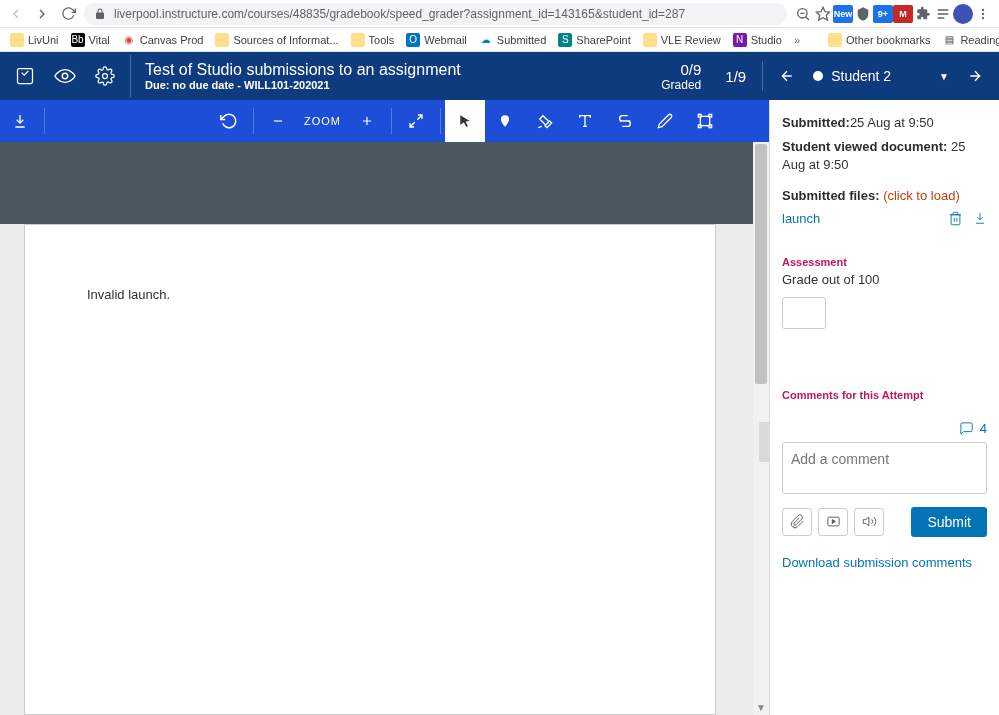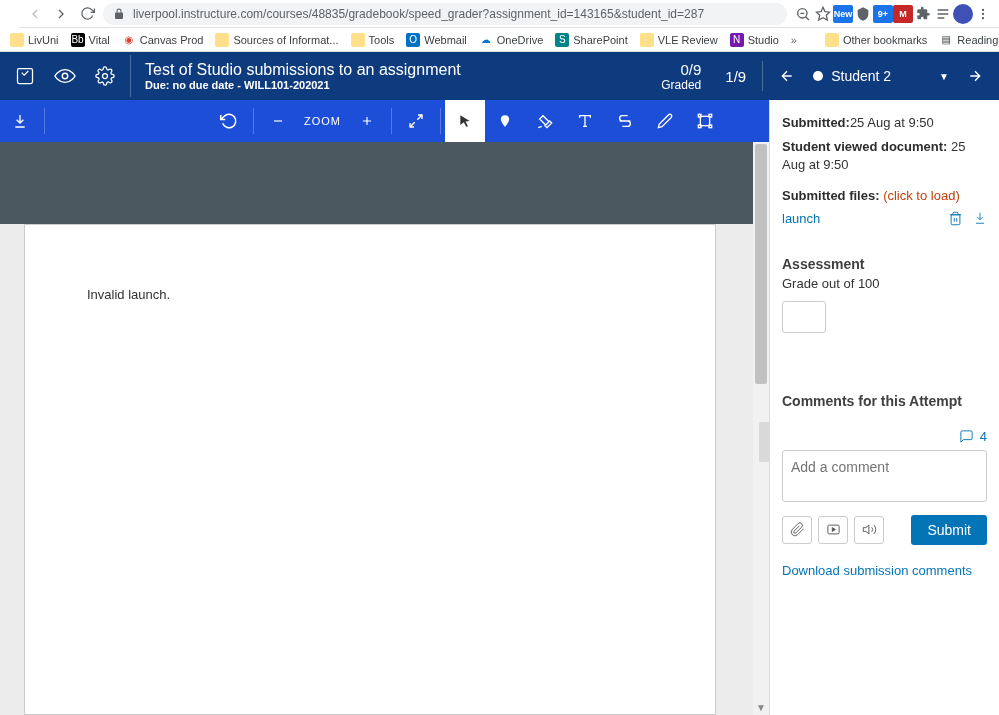--- a/index.html
+++ b/index.html
@@ -1,19 +1,19 @@
 <!DOCTYPE html>
 <html><head>
 <meta charset="utf-8">
 <style>
 * { margin:0; padding:0; box-sizing:border-box; font-family:"Segoe UI",Arial,sans-serif; }
 body { width:999px; height:715px; background:#fff; overflow:hidden; font-size:13px; color:#333; }
 
 
-.chrome-bar { height:28px; display:flex; align-items:center; padding:12px 6px; gap:6px; border-bottom:1px solid #e0e0e0;margin-left:19px; }
+.chrome-bar { height:28px; display:flex; align-items:center; padding:12px 6px; gap:6px; border-bottom:1px solid #e0e0e0; }
 .chrome-bar .nav-btn { width:20px; height:20px; display:flex; align-items:center; justify-content:center; color:#5f6368; cursor:pointer; }
 .chrome-bar .nav-btn.disabled { color:#bdbdbd; }
 .addr-box { flex:1; display:flex; align-items:center; background:#f1f3f4; border-radius:14px; height:22px; padding:0 10px; gap:8px; }
 .addr-box .lock { color:#5f6368; }
 .addr-box .url { color:#5f6368; font-size:12px; white-space:nowrap; overflow:hidden; }
 .chrome-icons { display:flex; align-items:center; gap:0;text-align:center; }
 .chrome-icons .ci { width:20px; height:20px; display:flex; align-items:center; justify-content:center; color:#5f6368; }
 .ext-box { width:20px; height:18px; display:flex; align-items:center; justify-content:center; font-size:9px; font-weight:bold; color:#fff; border-radius:2px; }
 .profile-dot { width:20px; height:20px; border-radius:50%; background:#3f51b5; }
 
@@ -66,21 +66,21 @@
 .vscroll .arrow-dn { position:absolute; bottom:2px; left:0; right:0; text-align:center; color:#888; font-size:10px;}
 .mid-handle { position:absolute; top:280px; right:0; width:10px; height:40px; background:#d9d9d9; border-radius:2px 0 0 2px; }
 
 
 .side-pane .label { font-weight:700; font-size:13px; color:#2d2d2d; }
 .side-pane .val { font-size:13px; color:#333; }
 .side-row { margin-bottom:6px; line-height:1.4; }
 .link { color:#0374B5; cursor:pointer; font-size:13px; }
 .file-row { display:flex; align-items:center; justify-content:space-between; margin:6px 0 30px 0; }
 .file-actions { display:flex; gap:10px; color:#0374B5; }
-.section-h { font-weight:700; font-size:14px; margin-bottom:4px; color:#404040; }
+.section-h { font-weight:700; font-size:11px; margin-bottom:4px; color:#be185d; }
 .grade-row { font-size:13px; color:#333; margin-bottom:6px;}
 .grade-input { width:44px; height:32px; border:1px solid #ccc; border-radius:3px; margin-top:4px; }
 .comments-count { display:flex; justify-content:flex-end; align-items:center; gap:6px; color:#0374B5; margin:20px 0 6px 0; font-size:13px;}
 .comment-box { width:100%; height:52px; border:1px solid #ccc; border-radius:3px; padding:8px; font-size:14px; color:#999; resize:none; font-family:inherit;}
 .comment-tools { display:flex; align-items:center; gap:6px; margin-top:10px; }
 .tool-btn { width:30px; height:28px; border:1px solid #ccc; border-radius:3px; display:flex; align-items:center; justify-content:center; color:#555; cursor:pointer; background:#fff;}
 .submit-btn { margin-left:auto; background:#0374B5; color:#fff; border:none; border-radius:3px; padding:7px 16px; font-size:14px; cursor:pointer; }
 .dl-comments { margin-top:18px; }
 
 svg { display:block; }
@@ -174,21 +174,21 @@
   <div class="bm">
       <span class="fi folder"></span>
       <span>Tools</span>
     </div>
   <div class="bm">
       <span class="fi" style="background:#0072c6;color:#fff">O</span>
       <span>Webmail</span>
     </div>
   <div class="bm">
       <span class="fi" style="color:#0078d4">☁</span>
-      <span>OneDrive</span>
+      <span>Submitted</span>
     </div>
   <div class="bm">
       <span class="fi" style="background:#038387;color:#fff">S</span>
       <span>SharePoint</span>
     </div>
   <div class="bm">
       <span class="fi folder"></span>
       <span>VLE Review</span>
     </div>
   <div class="bm">

